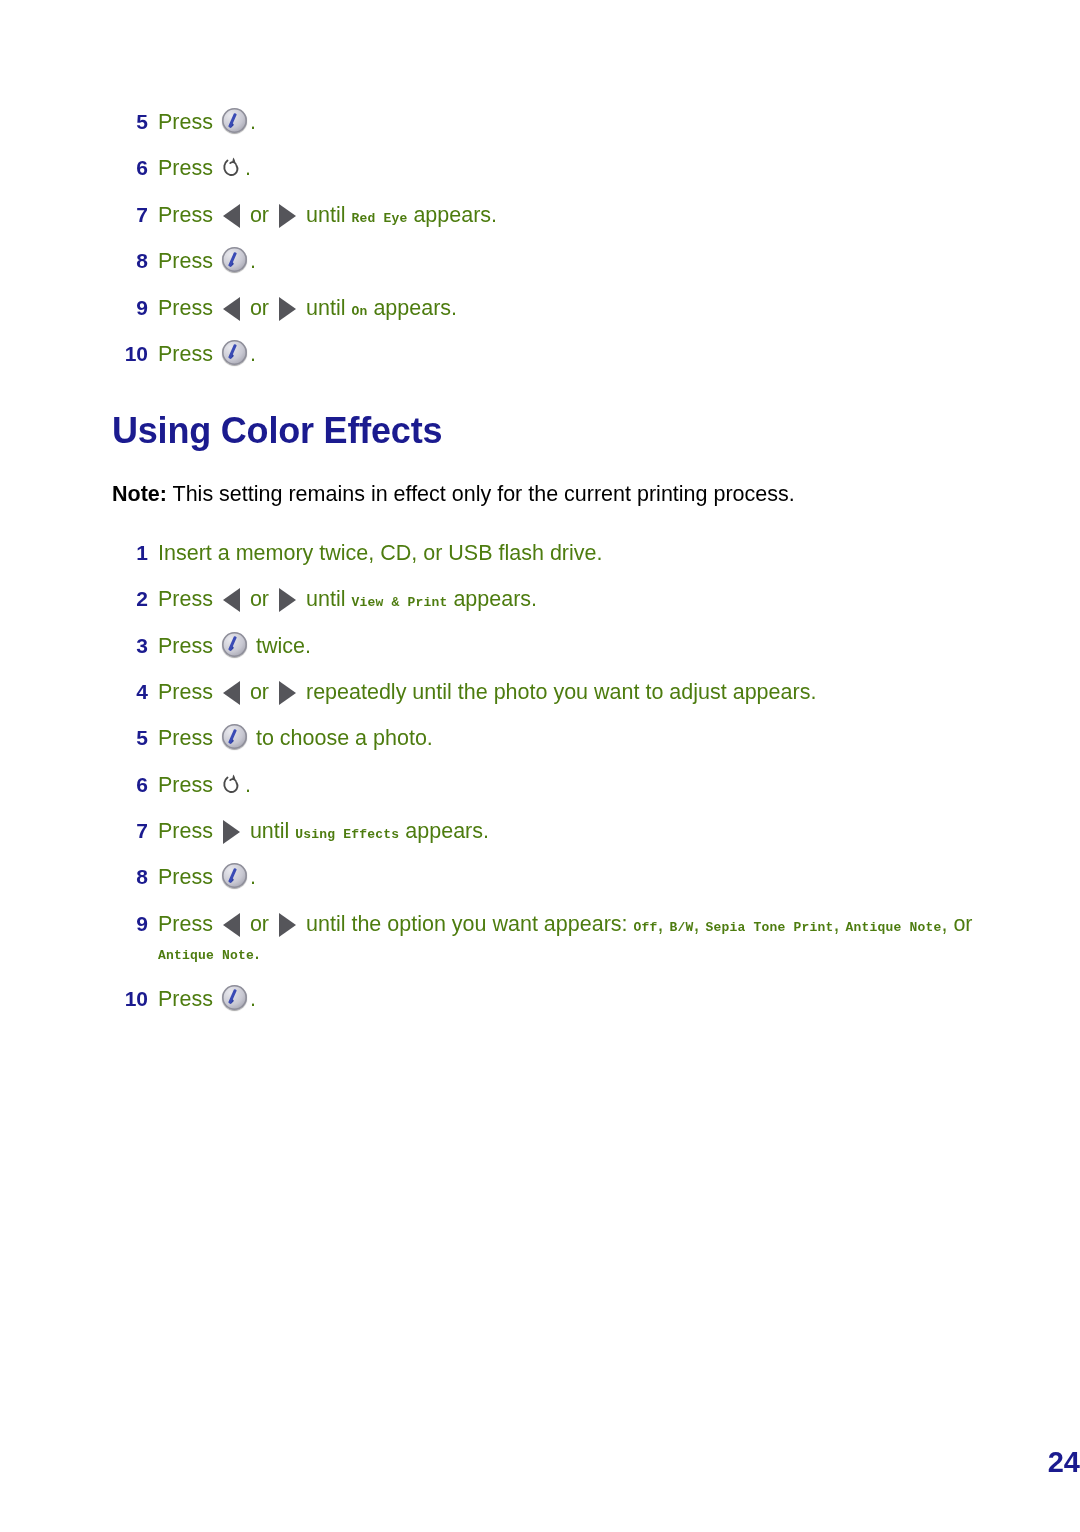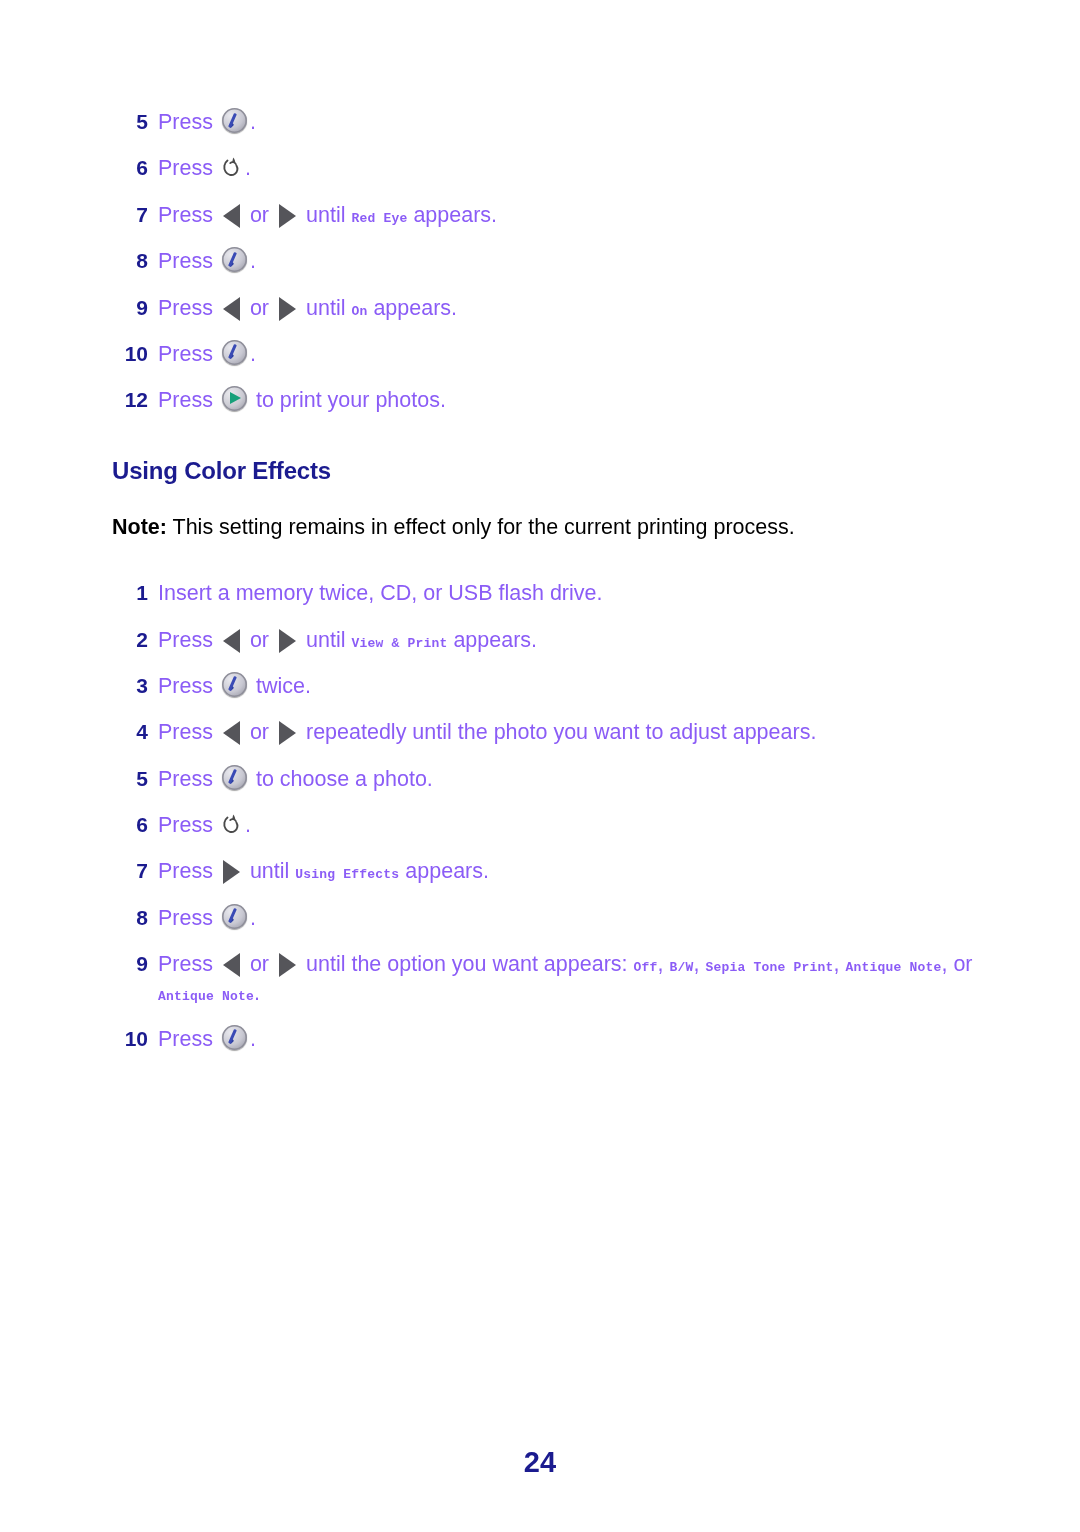--- a/index.html
+++ b/index.html
@@ -49,48 +49,48 @@
     color: #1b1b8f;
     font-weight: bold;
     font-size: 21px;
     padding-right: 10px;
     box-sizing: content-box;
   }
 
   .step-body {
     flex: 1 1 auto;
     font-size: 21.5px;
-    color: #8b5cf6;
+    color: #4d7c0f;
     line-height: 1.32;
   }
 
   .mono {
     font-family: "Liberation Mono", "DejaVu Sans Mono", monospace;
     font-weight: bold;
     font-size: 13px;
     letter-spacing: 0.2px;
   }
 
   
   .section-heading {
     color: #1b1b8f;
     font-weight: bold;
-    font-size: 24px;
+    font-size: 36px;
     margin: 42px 0 28px 0;
     letter-spacing: -0.2px;
   }
 
   
   .para {
     font-size: 21.5px;
     line-height: 1.33;
     margin: 0 0 24px 0;
     color: #000;
   }
-  .para.note { margin-bottom: 38px; }
+  .para.note { margin-bottom: 30px; }
   .note-label { font-weight: bold; }
 
   
   .icon {
     display: inline-block;
     vertical-align: -4px;
     position: relative;
   }
 
   
@@ -165,21 +165,21 @@
     border-bottom: 6.5px solid transparent;
     border-left: 11px solid #17a07a;
   }
 
   
   .page-number {
     position: absolute;
     left: 0;
     top: 1446px;
     width: 1080px;
-    text-align: center;
+    text-align: right;
     color: #1b1b8f;
     font-weight: bold;
     font-size: 29px;
   }
 </style>
 </head>
 <body>
 
 <div class="page">
   <div class="content">
@@ -206,24 +206,20 @@
           <span class="step-body">Press <span class="icon icon-select"></span>.</span>
         </div>
         <div class="step">
           <span class="step-num">9</span>
           <span class="step-body">Press <span class="icon icon-arrow-left"></span> or <span class="icon icon-arrow-right"></span> until <span class="mono">On</span> appears.</span>
         </div>
         <div class="step">
           <span class="step-num">10</span>
           <span class="step-body">Press <span class="icon icon-select"></span>.</span>
         </div>
-        <div class="step">
-          <span class="step-num">12</span>
-          <span class="step-body">Press <span class="icon icon-start"></span> to print your photos.</span>
-        </div>
       </div>
 
     <div class="section-heading">Using Color Effects</div>
 
 
     <p class="para note">
       <span class="note-label">Note:</span><span> </span><span>This setting remains in effect only for the current printing process.</span>
     </p>
 
     <div class="steps">

